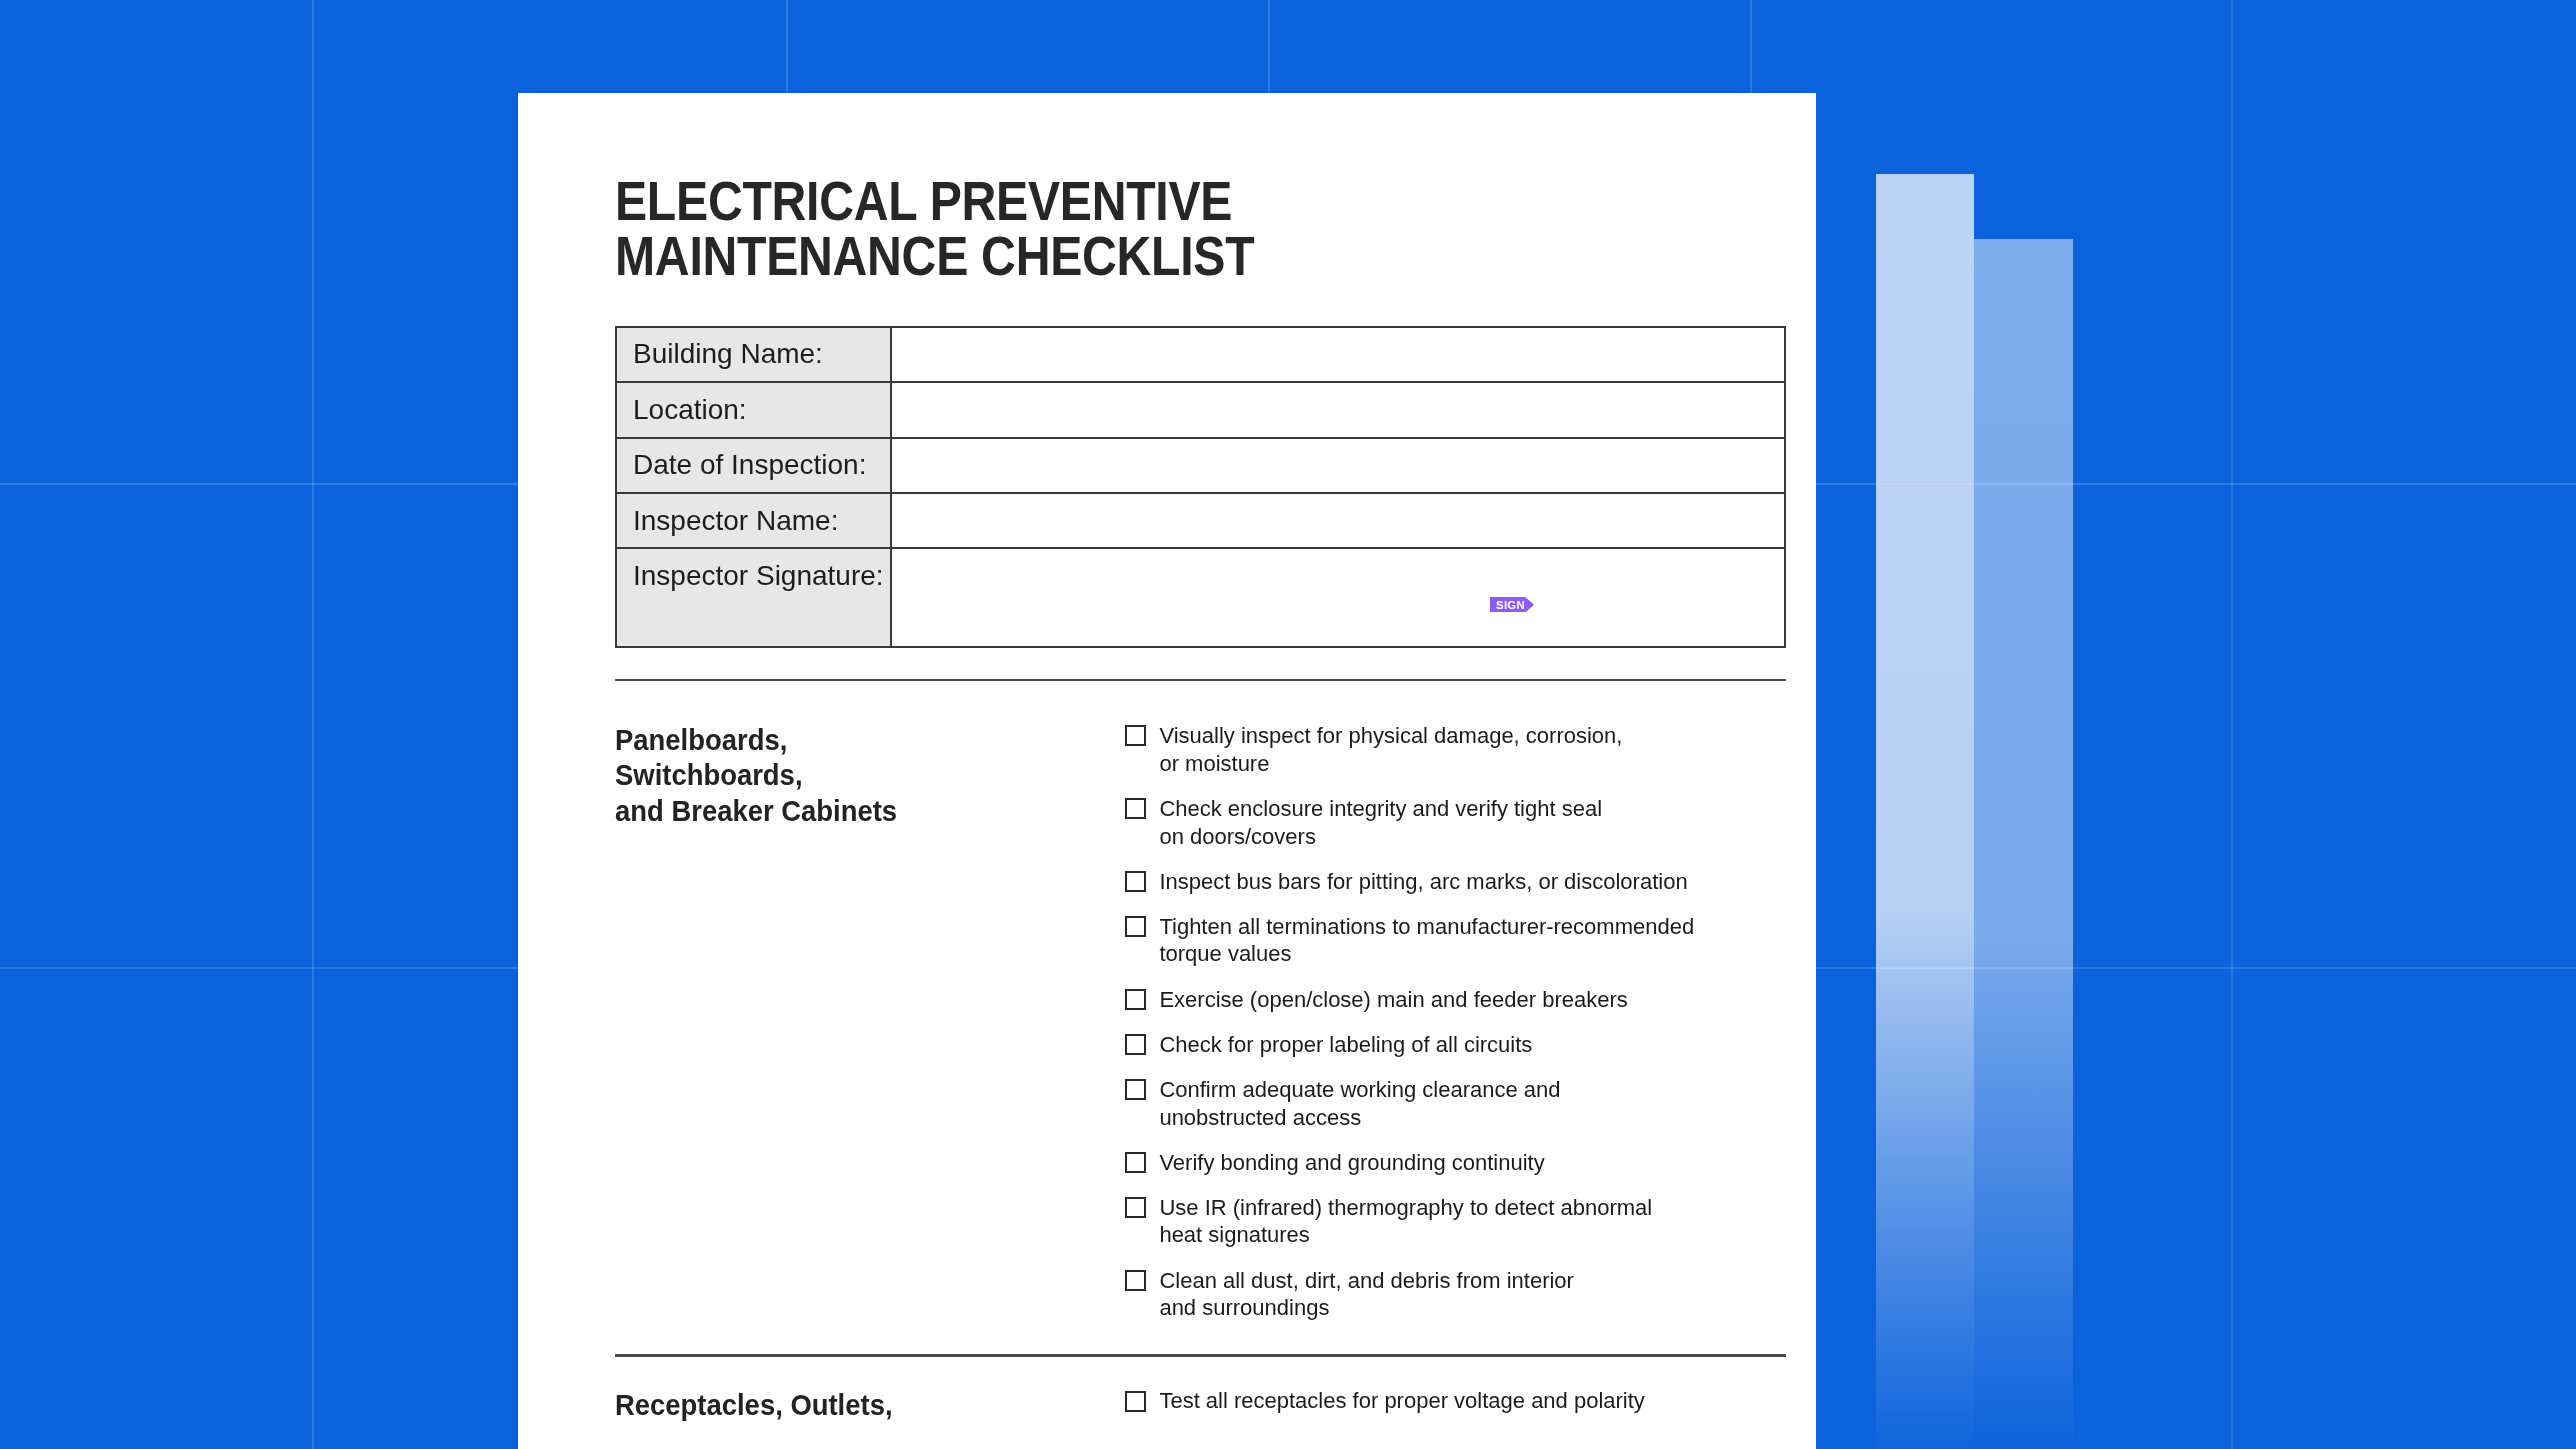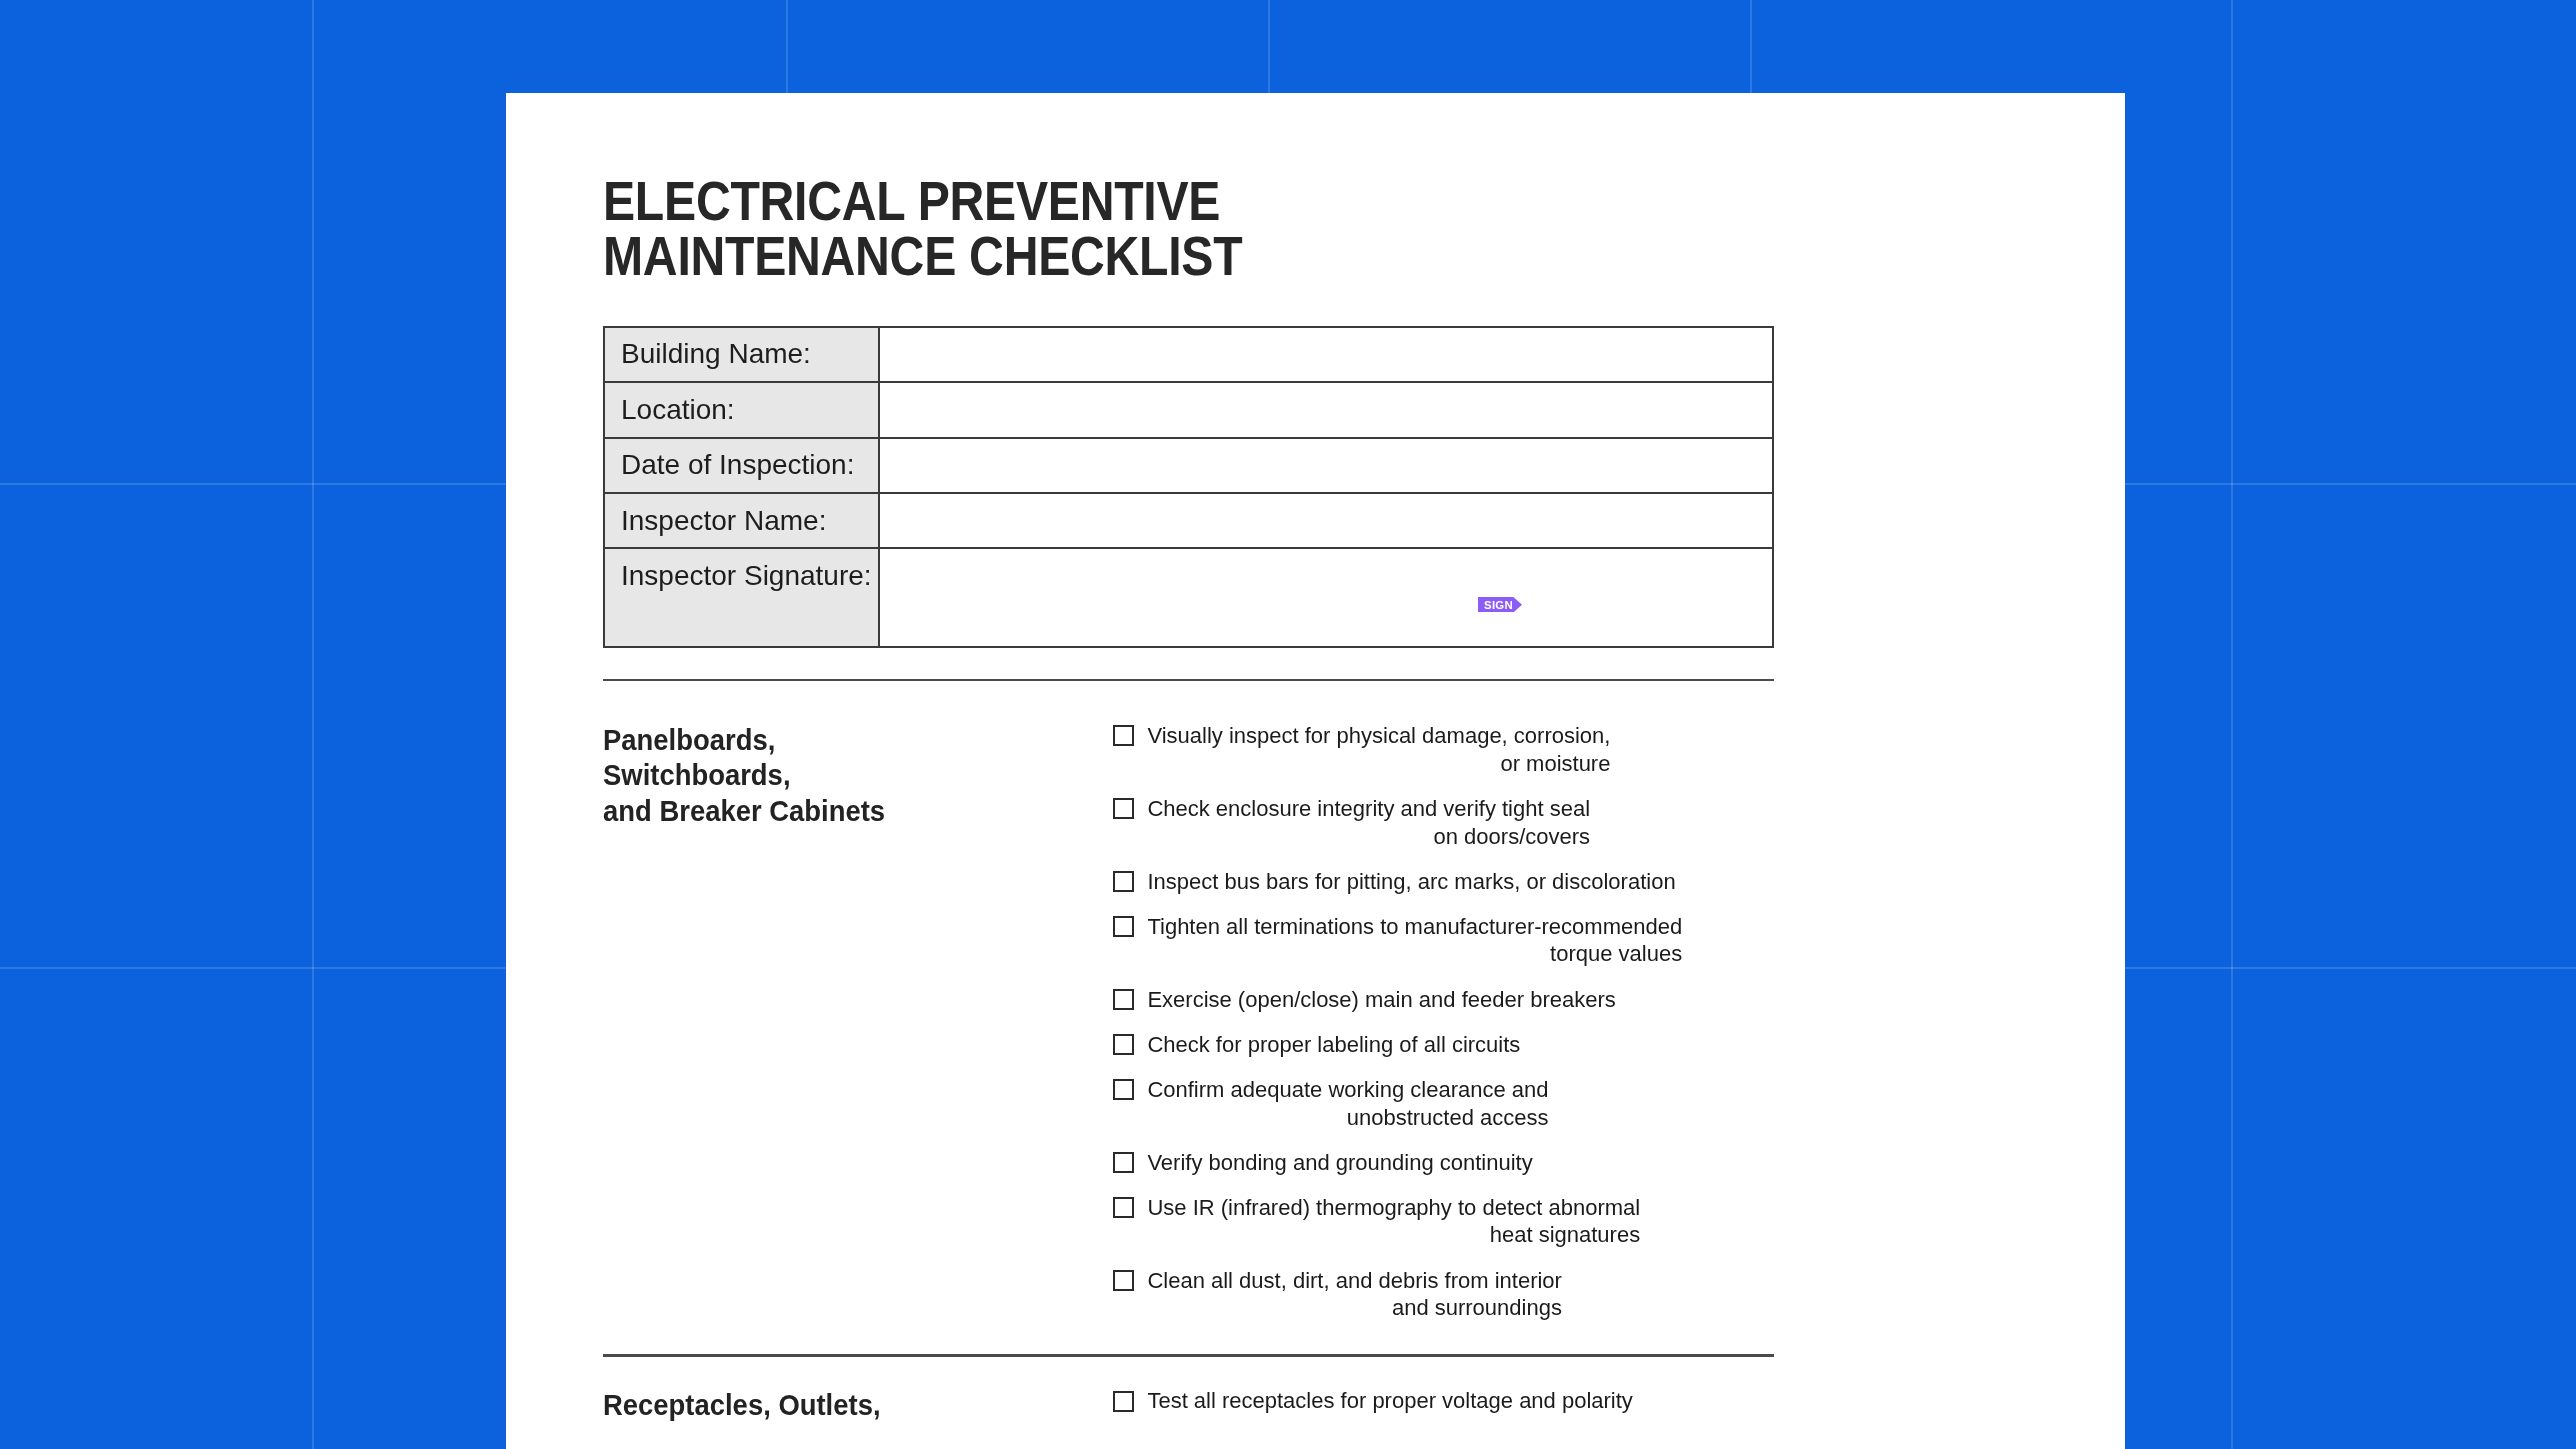--- a/index.html
+++ b/index.html
@@ -20,21 +20,21 @@
     left:1876px;width:98px;top:174px;
     background:linear-gradient(to bottom, rgba(255,255,255,0.72) 0%, rgba(255,255,255,0.70) 58%, rgba(255,255,255,0.30) 82%, rgba(255,255,255,0.02) 100%);
   }
   #deco-bar-2{
     left:1974px;width:99px;top:239px;
     background:linear-gradient(to bottom, rgba(255,255,255,0.47) 0%, rgba(255,255,255,0.45) 58%, rgba(255,255,255,0.20) 82%, rgba(255,255,255,0.01) 100%);
   }
 
   
   #doc-card{
-    position:absolute;left:506px;top:93px;width:1619px;height:1356px;
+    position:absolute;left:518px;top:93px;width:1298px;height:1356px;
     background:#FFFFFF;
     overflow:hidden;
   }
   #doc-inner{position:absolute;left:97px;top:0;width:1171px;}
 
   
   #doc-title{
     margin-top:81px;
     font-family:"Liberation Sans", sans-serif;
     font-weight:bold;
@@ -101,21 +101,21 @@
     font-size:29.5px;
     line-height:1.2;
     color:#232323;
     transform:scaleX(0.93);
     transform-origin:left top;
     white-space:pre-line;
     padding-top:2.7px;
   }
   .section-items{flex:1 1 auto;padding-top:2.7px;}
 
-  .check-item{display:flex;align-items:flex-start;margin-bottom:17.4px;text-align:right;}
+  .check-item{display:flex;align-items:flex-start;margin-bottom:17.4px;}
   .check-item:last-child{margin-bottom:0;}
   .checkbox{
     flex:0 0 auto;
     width:17px;height:17px;
     border:2px solid #2A2A2A;
     background:#FFFFFF;
     margin-top:3.4px;
     box-sizing:content-box;
   }
   .check-label{

